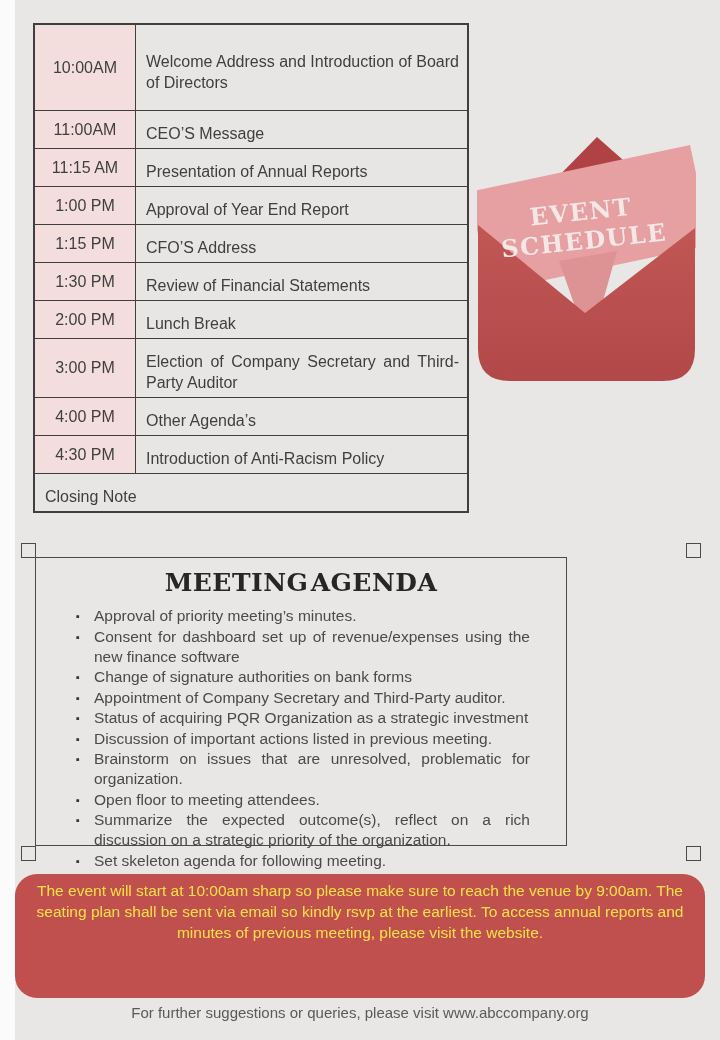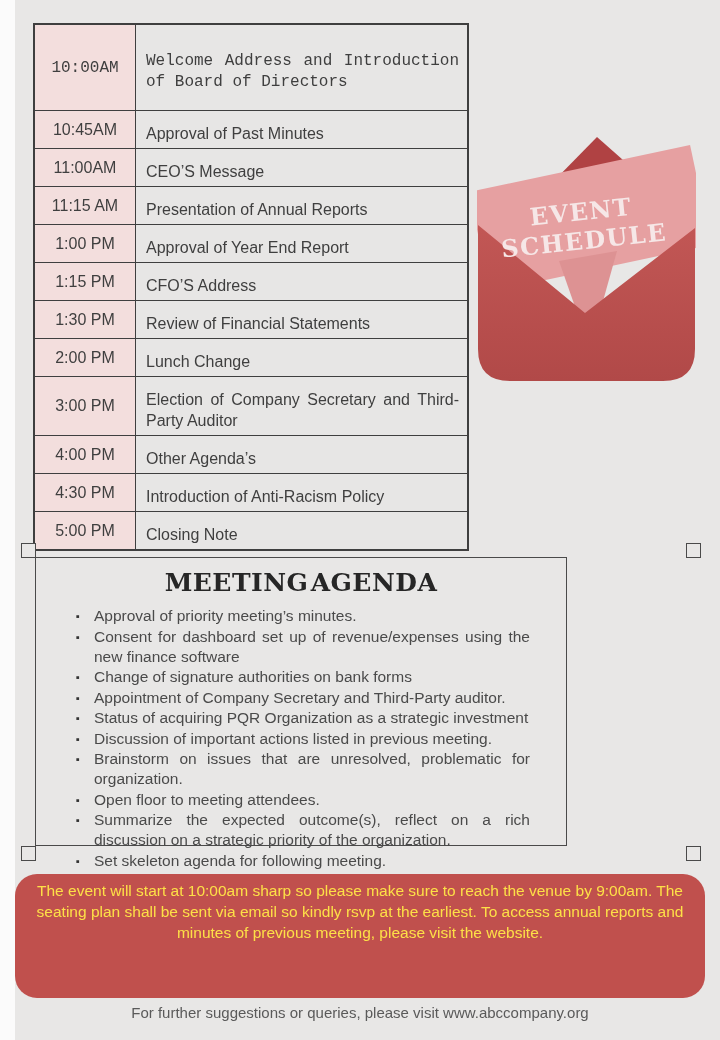--- a/index.html
+++ b/index.html
@@ -13,21 +13,21 @@
   #page{position:absolute;inset:0;}
   #left-margin{position:absolute;left:0;top:0;width:15px;height:1040px;background:#fbfbfb;}
 
   
   #schedule-table{
     position:absolute;left:33px;top:23px;width:432px;
     border:2px solid #3f3f3f;
     background:#e7e6e5;
   }
   .t-row{display:flex;border-top:1px solid #3f3f3f;}
-  .t-row:first-child{border-top:none;font-family:Liberation Mono, monospace;}
+  .t-row:first-child{border-top:none;}
   .t-row .t-time{
     width:100px;min-width:100px;
     background:#f3dedd;
     border-right:1px solid #3f3f3f;
     display:flex;align-items:center;justify-content:center;
     color:#3f3f3f;font-size:16px;
   }
   .t-row .t-event{
     flex:1;
     display:flex;align-items:center;
@@ -114,24 +114,20 @@
 <div id="page">
 
   <div id="left-margin"></div>
 
   <div id="schedule-table">
       <div class="t-row first">
         <div class="t-time">10:00AM</div>
         <div class="t-event">Welcome Address and Introduction of Board of Directors</div>
       </div>
       <div class="t-row">
-        <div class="t-time">10:45AM</div>
-        <div class="t-event">Approval of Past Minutes</div>
-      </div>
-      <div class="t-row">
         <div class="t-time">11:00AM</div>
         <div class="t-event">CEO’S Message</div>
       </div>
       <div class="t-row">
         <div class="t-time">11:15 AM</div>
         <div class="t-event">Presentation of Annual Reports</div>
       </div>
       <div class="t-row">
         <div class="t-time">1:00 PM</div>
         <div class="t-event">Approval of Year End Report</div>
@@ -139,36 +135,35 @@
       <div class="t-row">
         <div class="t-time">1:15 PM</div>
         <div class="t-event">CFO’S Address</div>
       </div>
       <div class="t-row">
         <div class="t-time">1:30 PM</div>
         <div class="t-event">Review of Financial Statements</div>
       </div>
       <div class="t-row">
         <div class="t-time">2:00 PM</div>
-        <div class="t-event">Lunch Change</div>
+        <div class="t-event">Lunch Break</div>
       </div>
       <div class="t-row mid">
         <div class="t-time">3:00 PM</div>
         <div class="t-event">Election of Company Secretary and Third-Party Auditor</div>
       </div>
       <div class="t-row">
         <div class="t-time">4:00 PM</div>
         <div class="t-event">Other Agenda’s</div>
       </div>
       <div class="t-row">
         <div class="t-time">4:30 PM</div>
         <div class="t-event">Introduction of Anti-Racism Policy</div>
       </div>
       <div class="t-row">
-        <div class="t-time">5:00 PM</div>
         <div class="t-event">Closing Note</div>
       </div>
     </div>
 
   <svg id="envelope" viewBox="0 0 219 252" xmlns="http://www.w3.org/2000/svg">
     <defs>
       <linearGradient id="envFront" x1="0" y1="0" x2="0" y2="1">
         <stop offset="0" stop-color="#c25755"></stop>
         <stop offset="1" stop-color="#b14948"></stop>
       </linearGradient>

